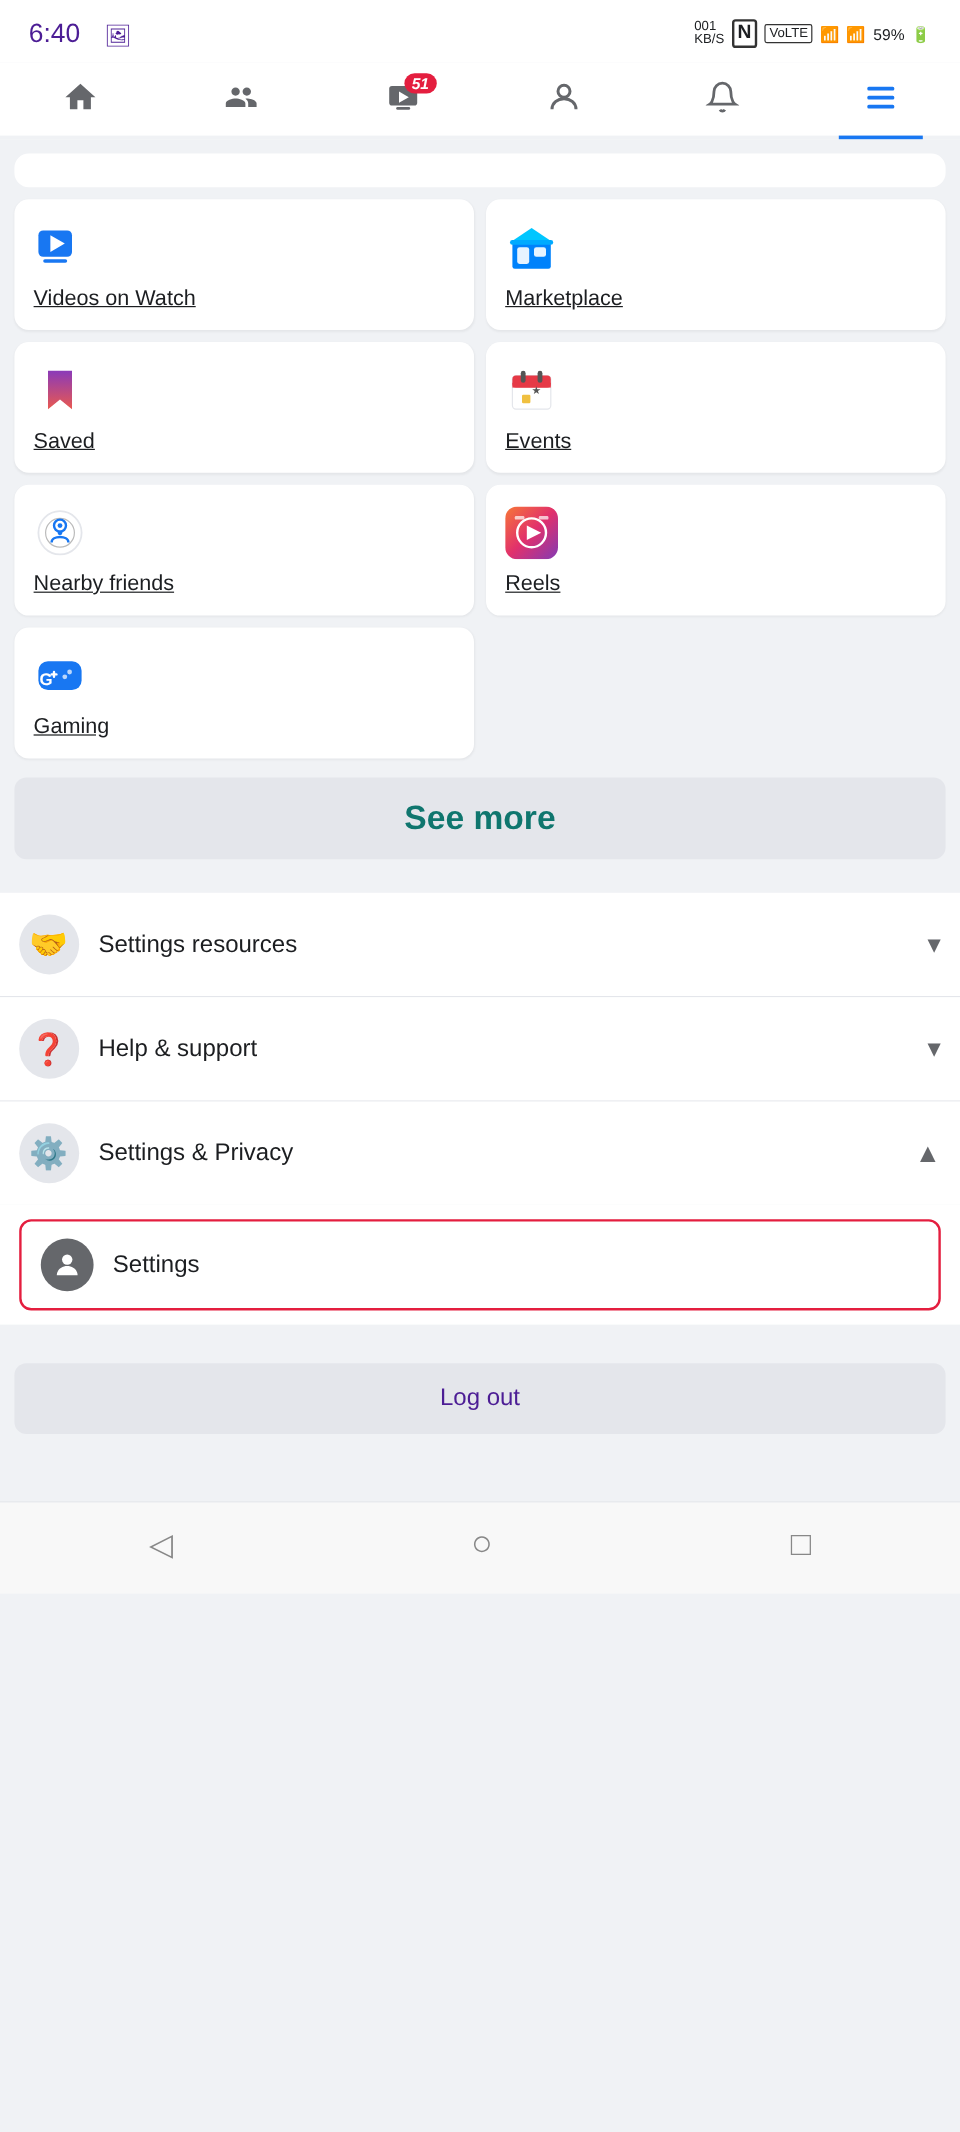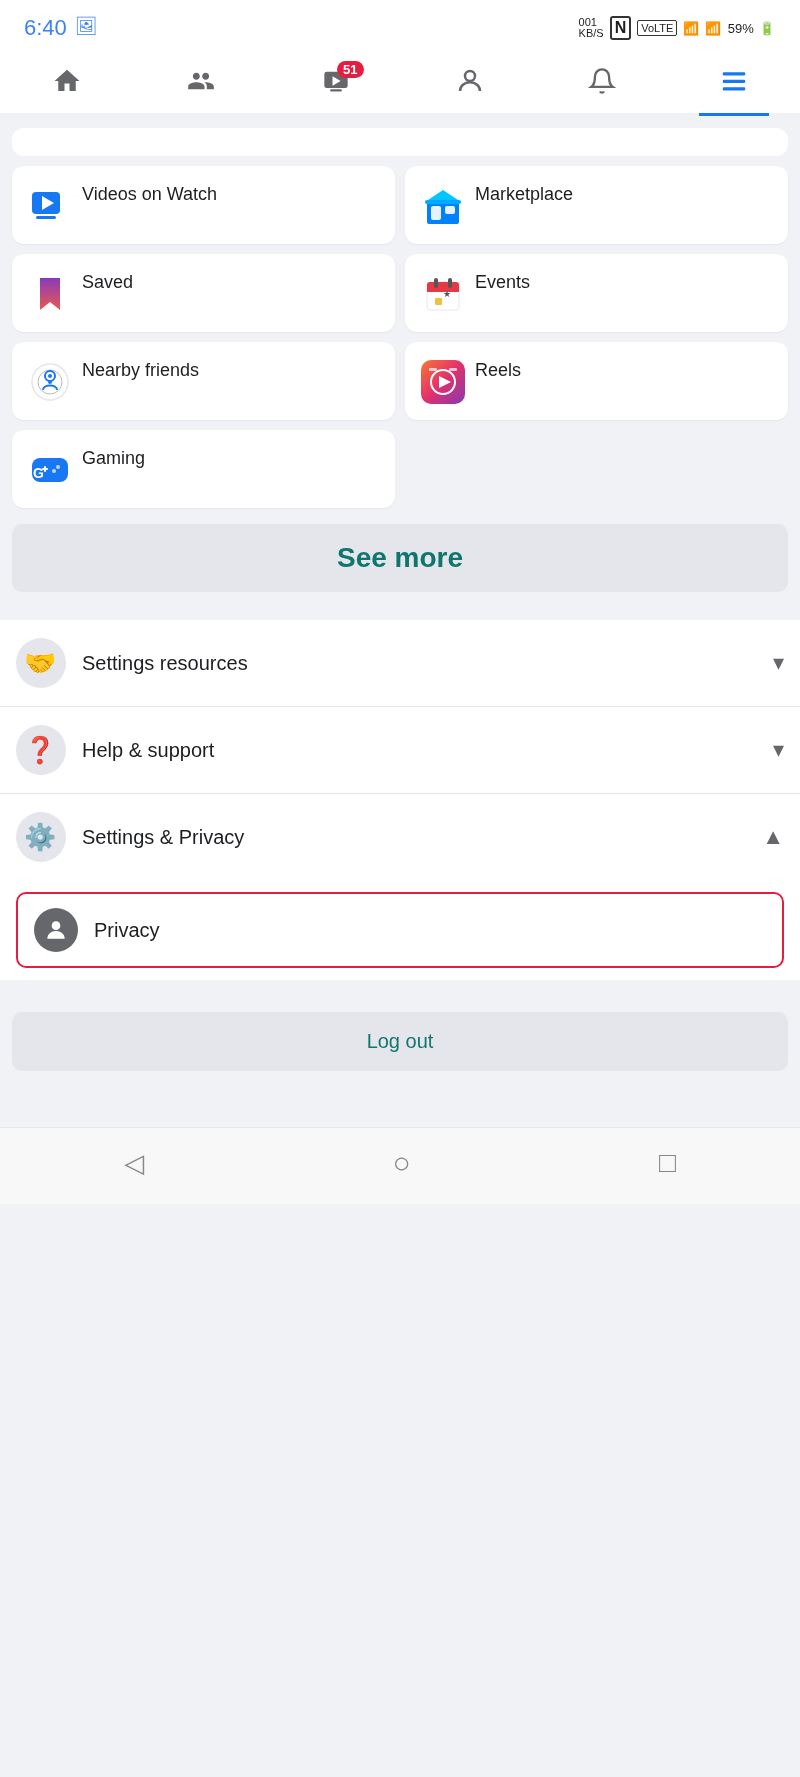--- a/index.html
+++ b/index.html
@@ -17,24 +17,24 @@
       background: #fff;
       display: flex;
       justify-content: space-between;
       align-items: center;
       padding: 10px 24px 6px;
       height: 52px;
     }
     .status-time {
       font-size: 22px;
       font-weight: 500;
-      color: #3b82f6;
-      display: flex;
-      align-items: flex-start;
-      gap: 8px;
+      color: #4c1d95;
+      display: flex;
+      align-items: flex-end;
+      gap: 20px;
     }
     .status-icons {
       display: flex;
       align-items: center;
       gap: 6px;
       font-size: 14px;
       color: #1c1e21;
     }
     .status-icons span { font-size: 13px; }
 
@@ -76,43 +76,45 @@
       top: 0px;
       right: 8px;
       background: #e41e3f;
       color: white;
       border-radius: 12px;
       font-size: 13px;
       font-weight: 700;
       padding: 1px 6px;
       min-width: 22px;
       text-align: center;
+      font-style: italic;
     }
 
     
     .content {
       padding: 12px 12px 0;
     }
 
     
     .shortcuts-grid {
       display: grid;
       grid-template-columns: 1fr 1fr;
       gap: 10px;
       margin-bottom: 10px;
     }
     .shortcut-card {
       background: #fff;
       border-radius: 12px;
       padding: 18px 16px 16px;
       display: flex;
-      flex-direction: row;
+      flex-direction: column;
       gap: 10px;
       cursor: pointer;
       box-shadow: 0 1px 2px rgba(0,0,0,0.05);
+      text-decoration: underline;
     }
     .shortcut-icon {
       width: 44px;
       height: 44px;
     }
     .shortcut-label {
       font-size: 18px;
       font-weight: 500;
       color: #1c1e21;
     }
@@ -215,21 +217,21 @@
       padding: 16px 12px 16px;
     }
     .logout-btn {
       background: #e4e6eb;
       border: none;
       border-radius: 10px;
       width: 100%;
       padding: 18px;
       font-size: 20px;
       font-weight: 500;
-      color: #0f766e;
+      color: #4c1d95;
       cursor: pointer;
       text-align: center;
     }
 
     
     .android-nav {
       background: #f8f8f8;
       display: flex;
       justify-content: space-around;
       align-items: center;
@@ -480,21 +482,21 @@
 </div>
 
 <div class="settings-section">
   <div class="settings-item">
     <div class="settings-avatar">
       <svg width="26" height="26" viewBox="0 0 24 24" fill="white">
           <circle cx="12" cy="8" r="4"></circle>
           <path d="M4 20c0-4 3.6-7 8-7s8 3 8 7" fill="white"></path>
         </svg>
     </div>
-    <span class="settings-label">Privacy</span>
+    <span class="settings-label">Settings</span>
   </div>
 </div>
 
 <div class="section-divider" style="height:16px;margin:0;"></div>
 
 <div class="logout-section">
   <button class="logout-btn">Log out</button>
 </div>
 
 <div style="height:40px; background:#f0f2f5;"></div>

